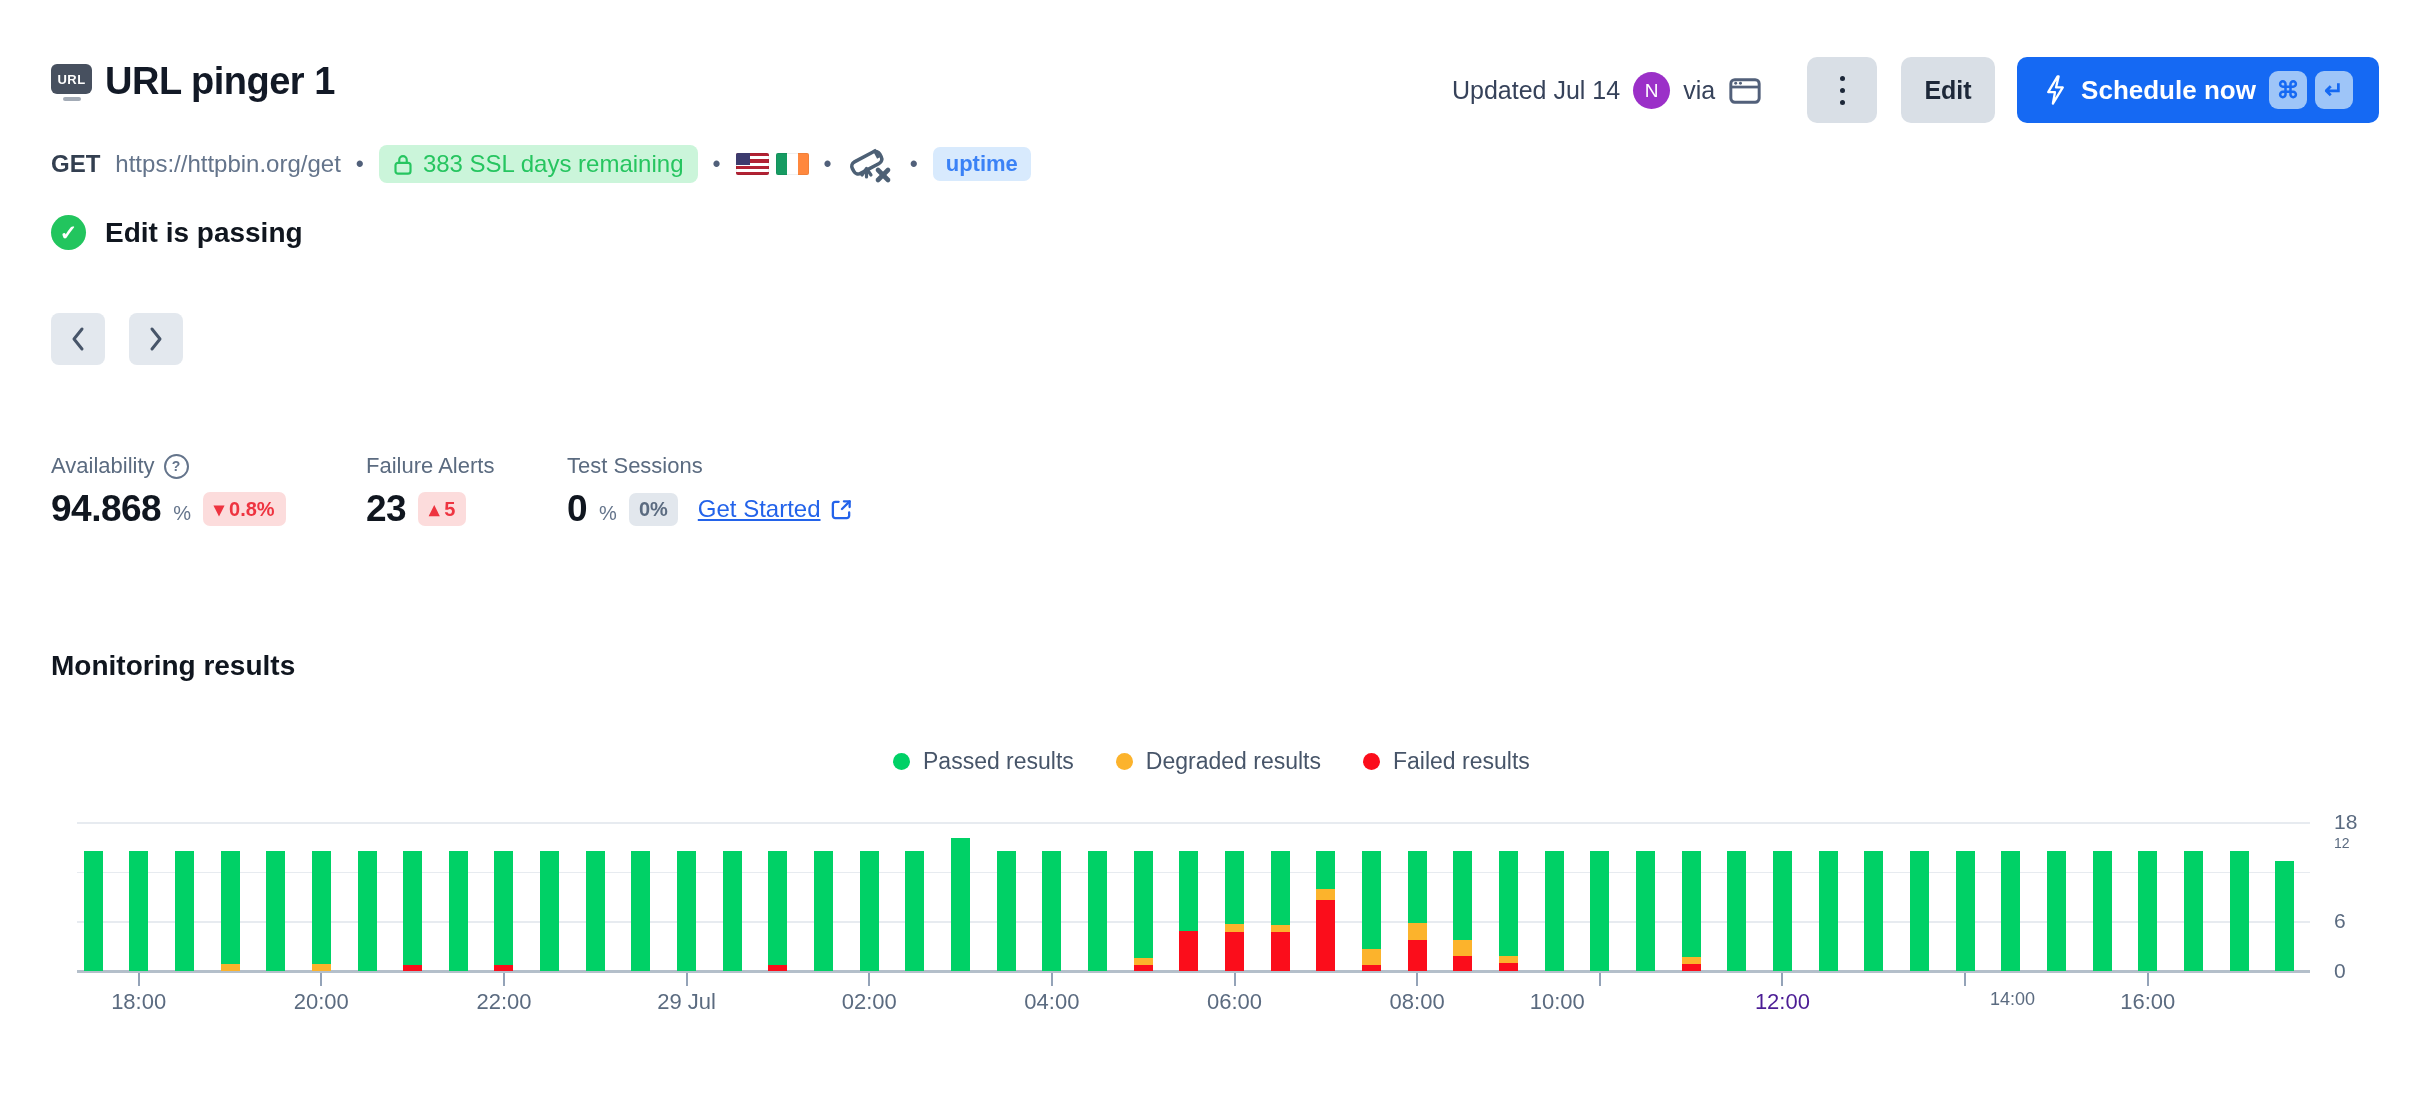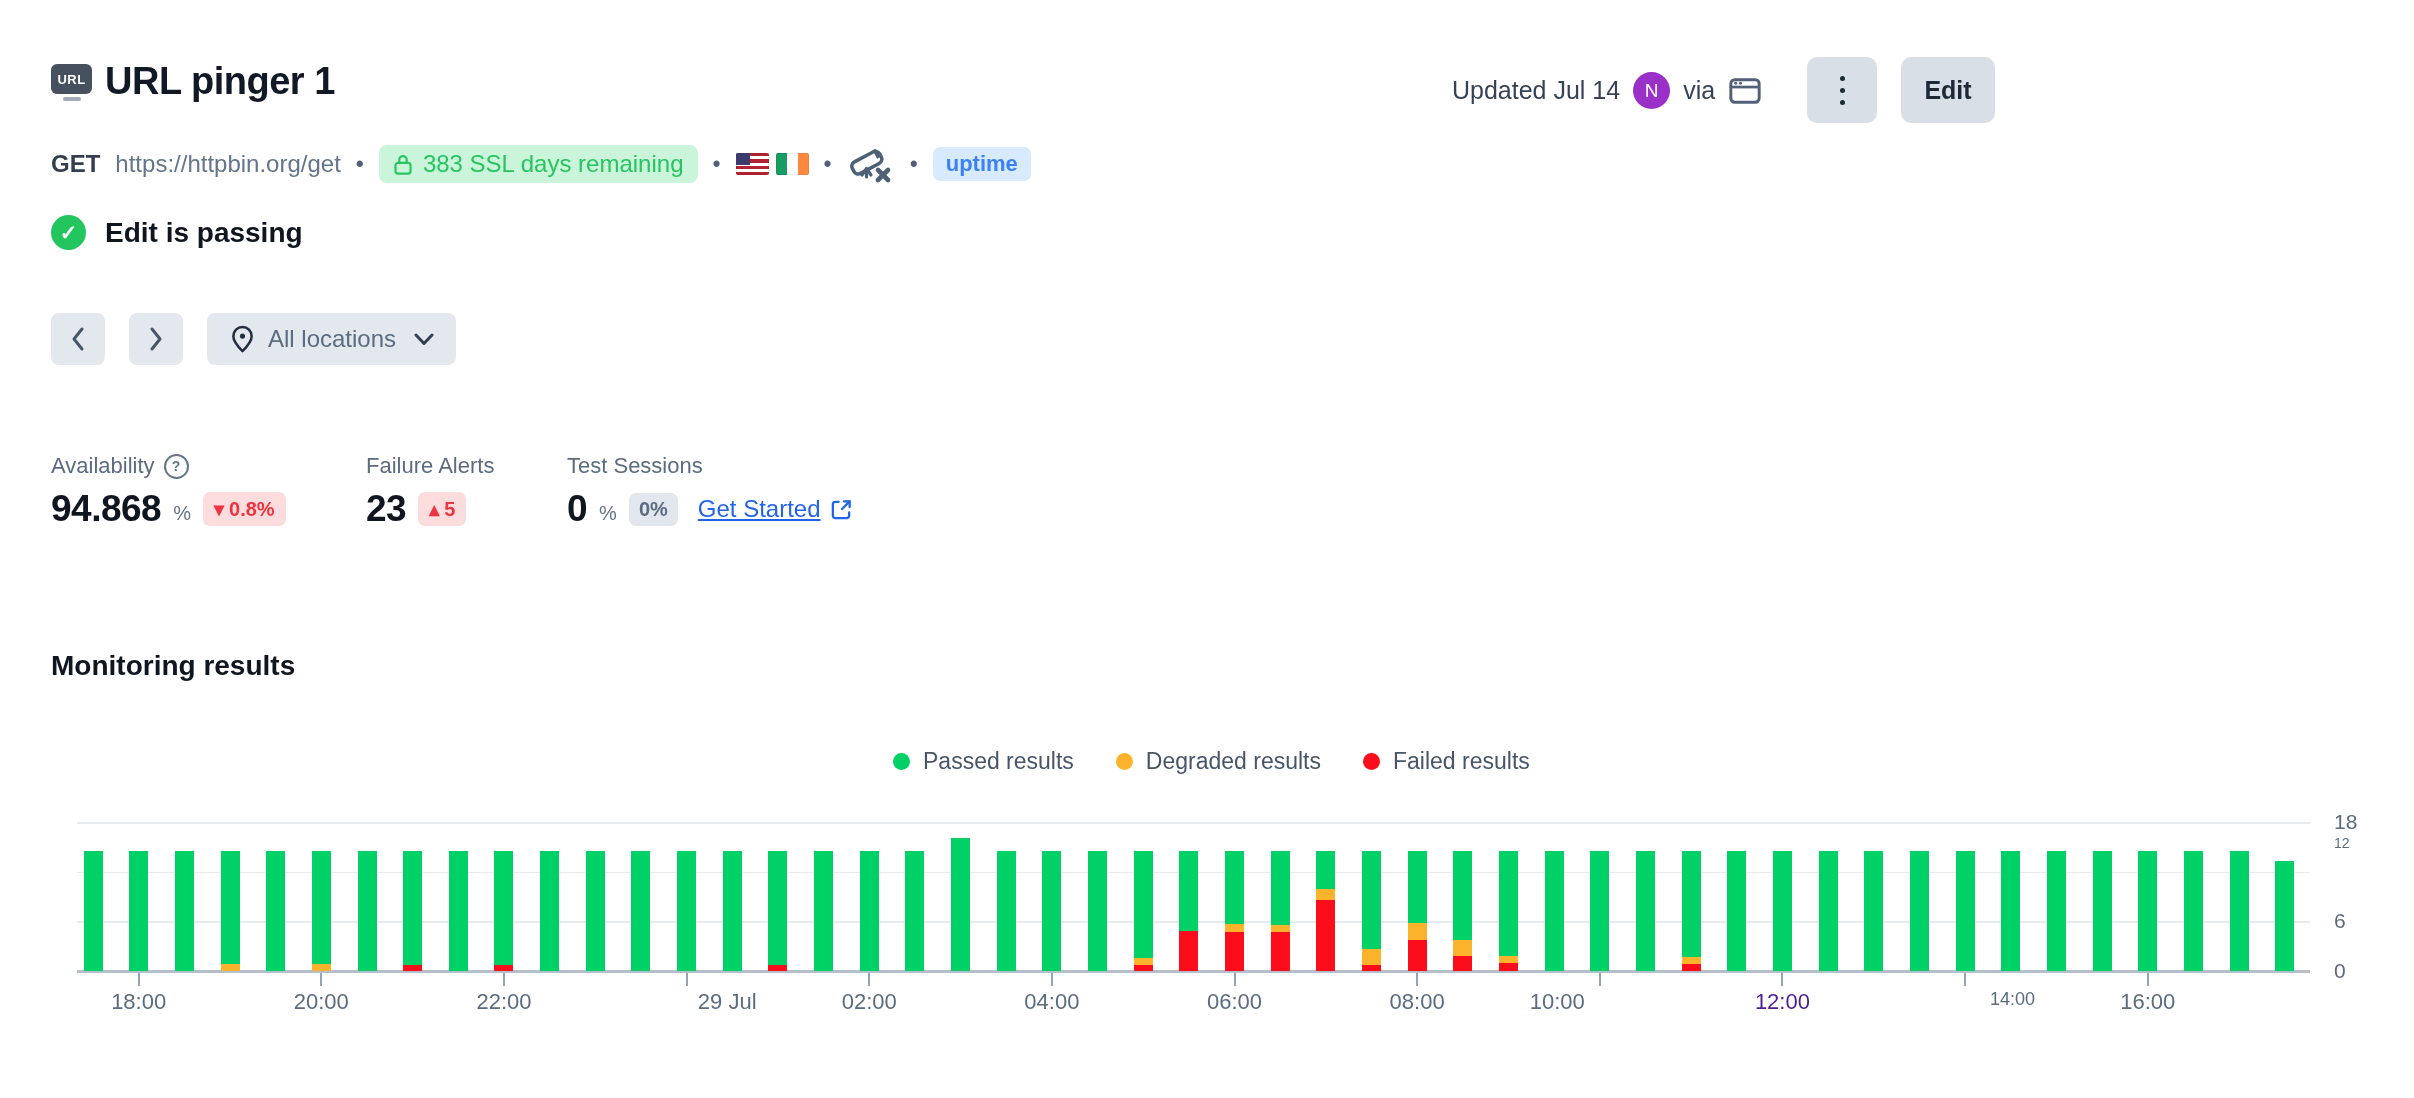--- a/index.html
+++ b/index.html
@@ -104,20 +104,28 @@
       <circle cx="11" cy="8.2" r="1.3" fill="#52607a"></circle>
     </svg>
   </div>
 
   <button class="icon-btn kebab">
     <b></b>
       <b></b>
       <b></b>
   </button>
   <button class="icon-btn edit">Edit</button>
+  <button class="schedule">
+    <svg width="25" height="32" viewBox="0 0 24 30">
+      <path d="M14 2 L5 17 h6.5 L9.5 28 L19 12.5 h-6.5 L15 2 Z" fill="none" stroke="#fff" stroke-width="2.2" stroke-linejoin="round"></path>
+    </svg>
+    <span>Schedule now</span>
+    <span class="key-badge">⌘</span>
+    <span class="key-badge">↵</span>
+  </button>
 
   <div class="meta-row">
     <span class="method">GET</span>
     <span>https://httpbin.org/get</span>
     <span class="dot-sep">•</span>
     <span class="badge-ssl">
       <svg width="20" height="25" viewBox="0 0 24 28">
         <rect x="3" y="12" width="18" height="13" rx="3" fill="none" stroke="#26c560" stroke-width="2.6"></rect>
         <path d="M7.5 12 V8.5 a4.5 4.5 0 0 1 9 0 V12" fill="none" stroke="#26c560" stroke-width="2.6"></path>
       </svg>
@@ -152,30 +160,20 @@
 
   <div class="nav-row">
     <button class="nav-btn sm">
       <svg width="16" height="26" viewBox="0 0 16 26">
         <path d="M12 3 L4 13 L12 23" fill="none" stroke="#475569" stroke-width="3" stroke-linecap="round" stroke-linejoin="round"></path>
       </svg>
     </button>
     <button class="nav-btn sm">
       <svg width="16" height="26" viewBox="0 0 16 26">
         <path d="M4 3 L12 13 L4 23" fill="none" stroke="#475569" stroke-width="3" stroke-linecap="round" stroke-linejoin="round"></path>
-      </svg>
-    </button>
-    <button class="nav-btn loc-btn">
-      <svg width="27" height="29" viewBox="0 0 28 30">
-        <path d="M14 27 C14 27 4.5 17.5 4.5 11.5 a9.5 9.5 0 1 1 19 0 C23.5 17.5 14 27 14 27 Z" fill="none" stroke="#222e3f" stroke-width="2.6" stroke-linejoin="round"></path>
-        <circle cx="14" cy="11.5" r="2.6" fill="#222e3f"></circle>
-      </svg>
-      <span>All locations</span>
-      <svg width="20" height="13" viewBox="0 0 20 13" style="margin-left:6px">
-        <path d="M2 2 L10 10.5 L18 2" fill="none" stroke="#334155" stroke-width="3" stroke-linecap="round" stroke-linejoin="round"></path>
       </svg>
     </button>
   </div>
 
   <div class="stat-col" style="left:51px">
     <div class="stat-label">
       <span>Availability</span>
       <span class="q-circle">?</span>
     </div>
     <div class="stat-value-row">
@@ -317,21 +315,21 @@
       <div style="position: absolute; left: 2183.9px; top: 850.5px; width: 19px; height: 120.5px; background: rgb(0, 209, 102);"></div>
       <div style="position: absolute; left: 2229.5px; top: 850.5px; width: 19px; height: 120.5px; background: rgb(0, 209, 102);"></div>
       <div style="position: absolute; left: 2275.2px; top: 861.3px; width: 19px; height: 109.7px; background: rgb(0, 209, 102);"></div>
       <div style="position: absolute; left: 137.66px; top: 973px; width: 2px; height: 13px; background: rgb(148, 163, 184);"></div>
       <div style="position: absolute; left: 68.66px; top: 988.5px; width: 140px; text-align: center; font-size: 22px; color: rgb(91, 107, 128);">18:00</div>
       <div style="position: absolute; left: 320.3px; top: 973px; width: 2px; height: 13px; background: rgb(148, 163, 184);"></div>
       <div style="position: absolute; left: 251.3px; top: 988.5px; width: 140px; text-align: center; font-size: 22px; color: rgb(91, 107, 128);">20:00</div>
       <div style="position: absolute; left: 502.94px; top: 973px; width: 2px; height: 13px; background: rgb(148, 163, 184);"></div>
       <div style="position: absolute; left: 433.94px; top: 988.5px; width: 140px; text-align: center; font-size: 22px; color: rgb(91, 107, 128);">22:00</div>
       <div style="position: absolute; left: 685.58px; top: 973px; width: 2px; height: 13px; background: rgb(148, 163, 184);"></div>
-      <div style="position: absolute; left: 616.58px; top: 988.5px; width: 140px; text-align: right; font-size: 22px; color: rgb(91, 107, 128);">29 Jul</div>
+      <div style="position: absolute; left: 616.58px; top: 988.5px; width: 140px; text-align: center; font-size: 22px; color: rgb(91, 107, 128);">29 Jul</div>
       <div style="position: absolute; left: 868.22px; top: 973px; width: 2px; height: 13px; background: rgb(148, 163, 184);"></div>
       <div style="position: absolute; left: 799.22px; top: 988.5px; width: 140px; text-align: center; font-size: 22px; color: rgb(91, 107, 128);">02:00</div>
       <div style="position: absolute; left: 1050.86px; top: 973px; width: 2px; height: 13px; background: rgb(148, 163, 184);"></div>
       <div style="position: absolute; left: 981.86px; top: 988.5px; width: 140px; text-align: center; font-size: 22px; color: rgb(91, 107, 128);">04:00</div>
       <div style="position: absolute; left: 1233.5px; top: 973px; width: 2px; height: 13px; background: rgb(148, 163, 184);"></div>
       <div style="position: absolute; left: 1164.5px; top: 988.5px; width: 140px; text-align: center; font-size: 22px; color: rgb(91, 107, 128);">06:00</div>
       <div style="position: absolute; left: 1416.14px; top: 973px; width: 2px; height: 13px; background: rgb(148, 163, 184);"></div>
       <div style="position: absolute; left: 1347.14px; top: 988.5px; width: 140px; text-align: center; font-size: 22px; color: rgb(91, 107, 128);">08:00</div>
       <div style="position: absolute; left: 1598.78px; top: 973px; width: 2px; height: 13px; background: rgb(148, 163, 184);"></div>
       <div style="position: absolute; left: 1529.78px; top: 988.5px; width: 140px; font-size: 22px; color: rgb(91, 107, 128);">10:00</div>

